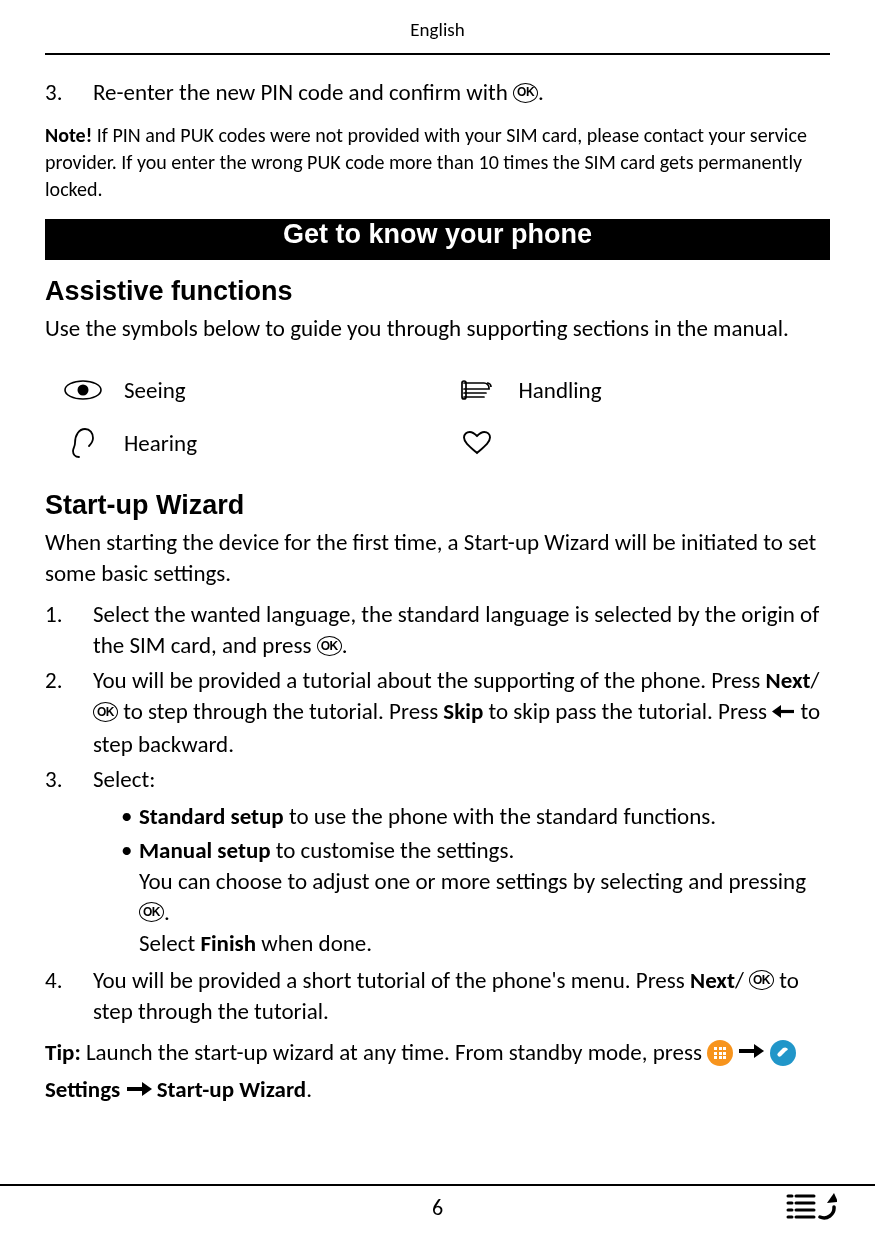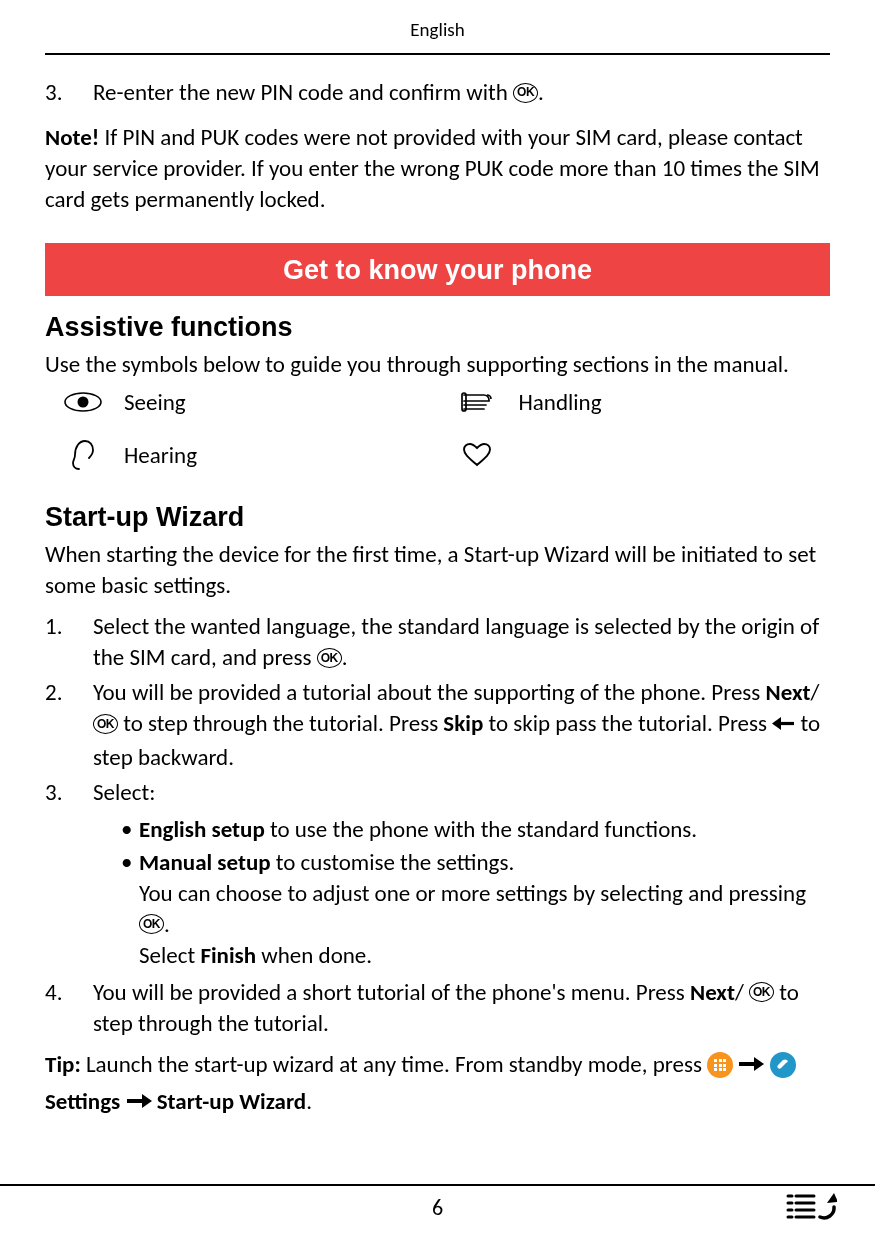--- a/index.html
+++ b/index.html
@@ -6,27 +6,27 @@
   html, body { width: 875px; height: 1241px; background: #fff; font-family: Calibri, "Segoe UI", Arial, sans-serif; color: #000; }
   .page { width: 875px; height: 1241px; padding: 18px 45px 22px 45px; position: relative; }
   .header { text-align: center; font-size: 19px; padding-bottom: 8px; }
   hr.thick { border: none; border-top: 2px solid #000; margin: 4px 0 22px 0; }
   hr.footer-rule { border: none; border-top: 2px solid #000; margin: 24px 0 8px 0; }
 
   .ol-item { display: flex; margin-bottom: 14px; line-height: 1.35; }
   .ol-num { width: 48px; flex-shrink: 0; font-size: 23px; }
   .ol-body { font-size: 23px; }
 
-  .note { font-size: 23px; line-height: 1.35; margin-bottom: 28px; }
+  .note { font-size: 20px; line-height: 1.35; margin-bottom: 16px; }
   .bold { font-weight: 700; }
 
-  .section-banner { background: #ef4444; color: #fff; font-weight: 700; font-size: 27px; text-align: center; padding: 12px 0 10px 0; margin-bottom: 16px; font-family: Arial, sans-serif; }
+  .section-banner { background: #000000; color: #fff; font-weight: 700; font-size: 27px; text-align: center; padding: 0 0 10px 0; margin-bottom: 16px; font-family: Arial, sans-serif; }
 
   h2.h2 { font-size: 27px; font-weight: 700; font-family: Arial, sans-serif; margin-bottom: 6px; }
-  .para { font-size: 23px; line-height: 1.35; margin-bottom: 8px; }
+  .para { font-size: 23px; line-height: 1.35; margin-bottom: 32px; }
 
   .func-grid { display: grid; grid-template-columns: 55px 1fr 55px 1fr; column-gap: 14px; row-gap: 22px; margin: 6px 0 30px 10px; align-items: center; }
   .func-icon { display: flex; justify-content: center; align-items: center; }
   .func-label { font-size: 23px; }
 
   .sub-list { margin-top: 6px; }
   .sub-item { display: flex; font-size: 23px; line-height: 1.35; margin-bottom: 2px; }
   .sub-bullet { width: 46px; flex-shrink: 0; text-align: left; padding-left: 28px; }
   .sub-body { flex: 1; }
 
@@ -124,21 +124,21 @@
   </div>
 
   <div class="ol-item" style="margin-bottom:4px">
     <div class="ol-num">3.</div>
     <div class="ol-body">
       <span>Select:</span>
       <div class="sub-list">
         <div class="sub-item">
           <div class="sub-bullet">•</div>
           <div class="sub-body">
-            <span class="bold">English setup</span><span> to use the phone with the standard functions.</span>
+            <span class="bold">Standard setup</span><span> to use the phone with the standard functions.</span>
           </div>
         </div>
         <div class="sub-item">
           <div class="sub-bullet">•</div>
           <div class="sub-body">
             <span class="bold">Manual setup</span><span> to customise the settings.</span><br>
             <span>You can choose to adjust one or more settings by selecting and pressing </span><span class="ok-btn">OK</span><span>.</span><br>
             <span>Select </span><span class="bold">Finish</span><span> when done.</span>
           </div>
         </div>

